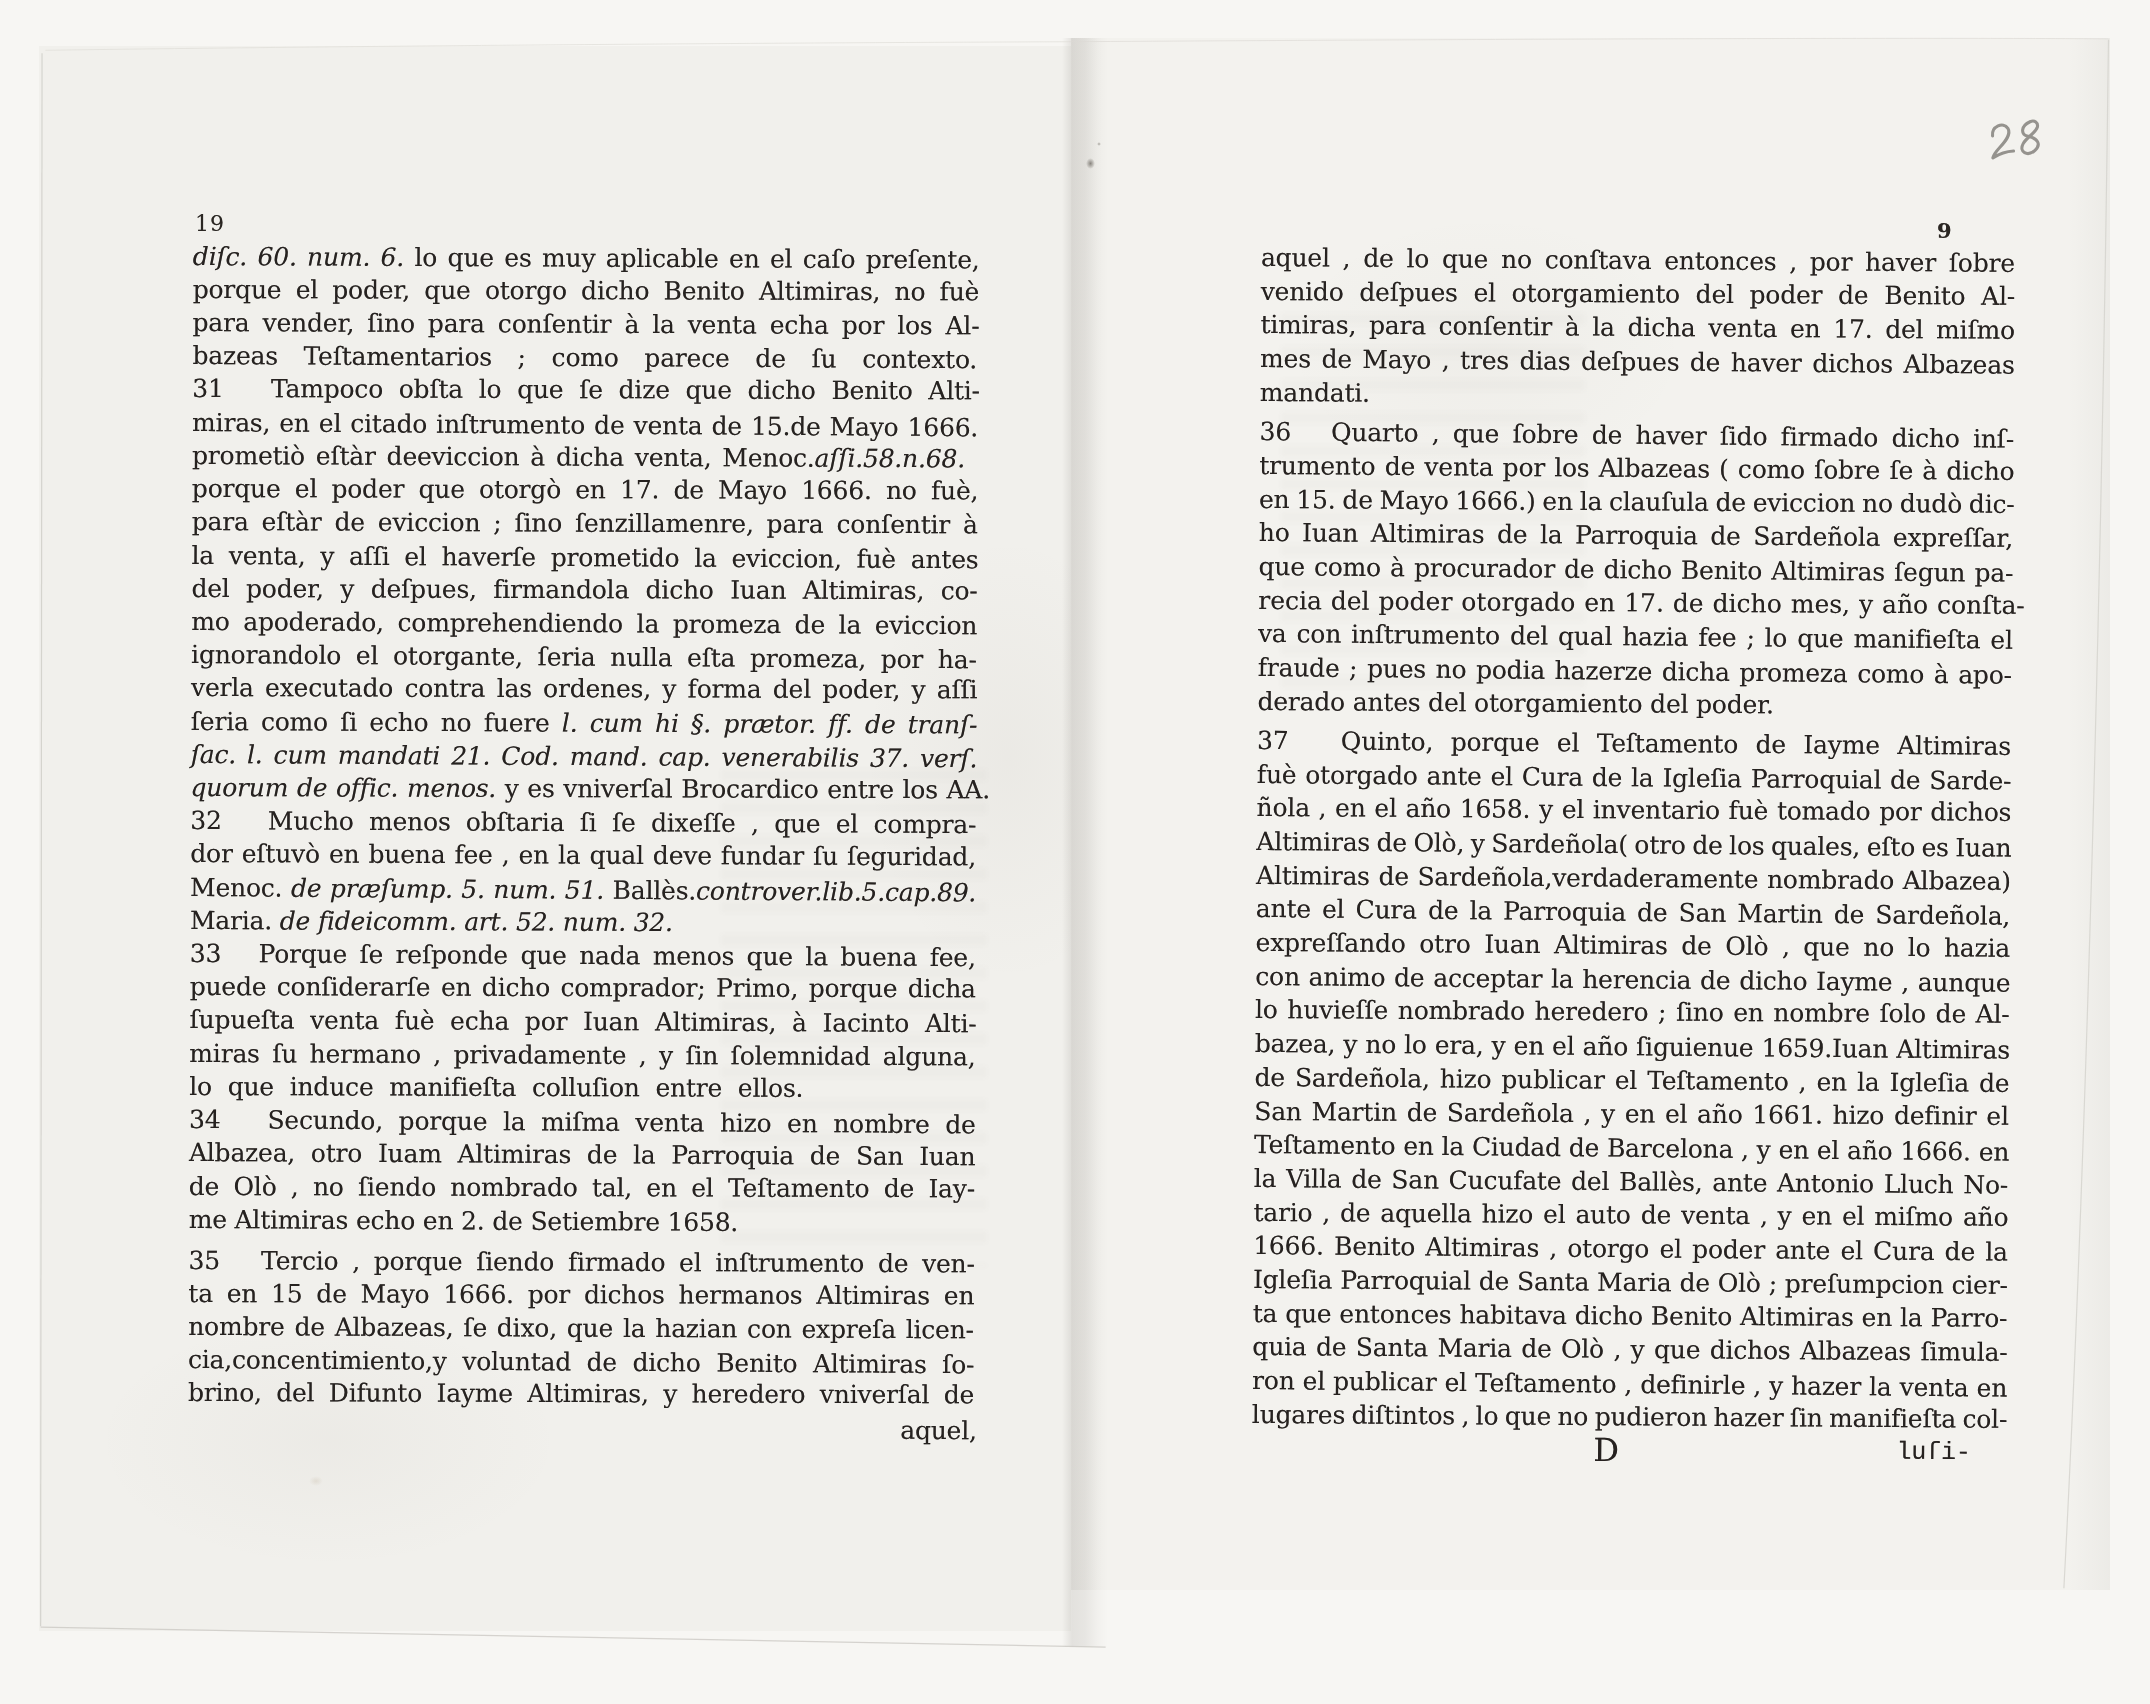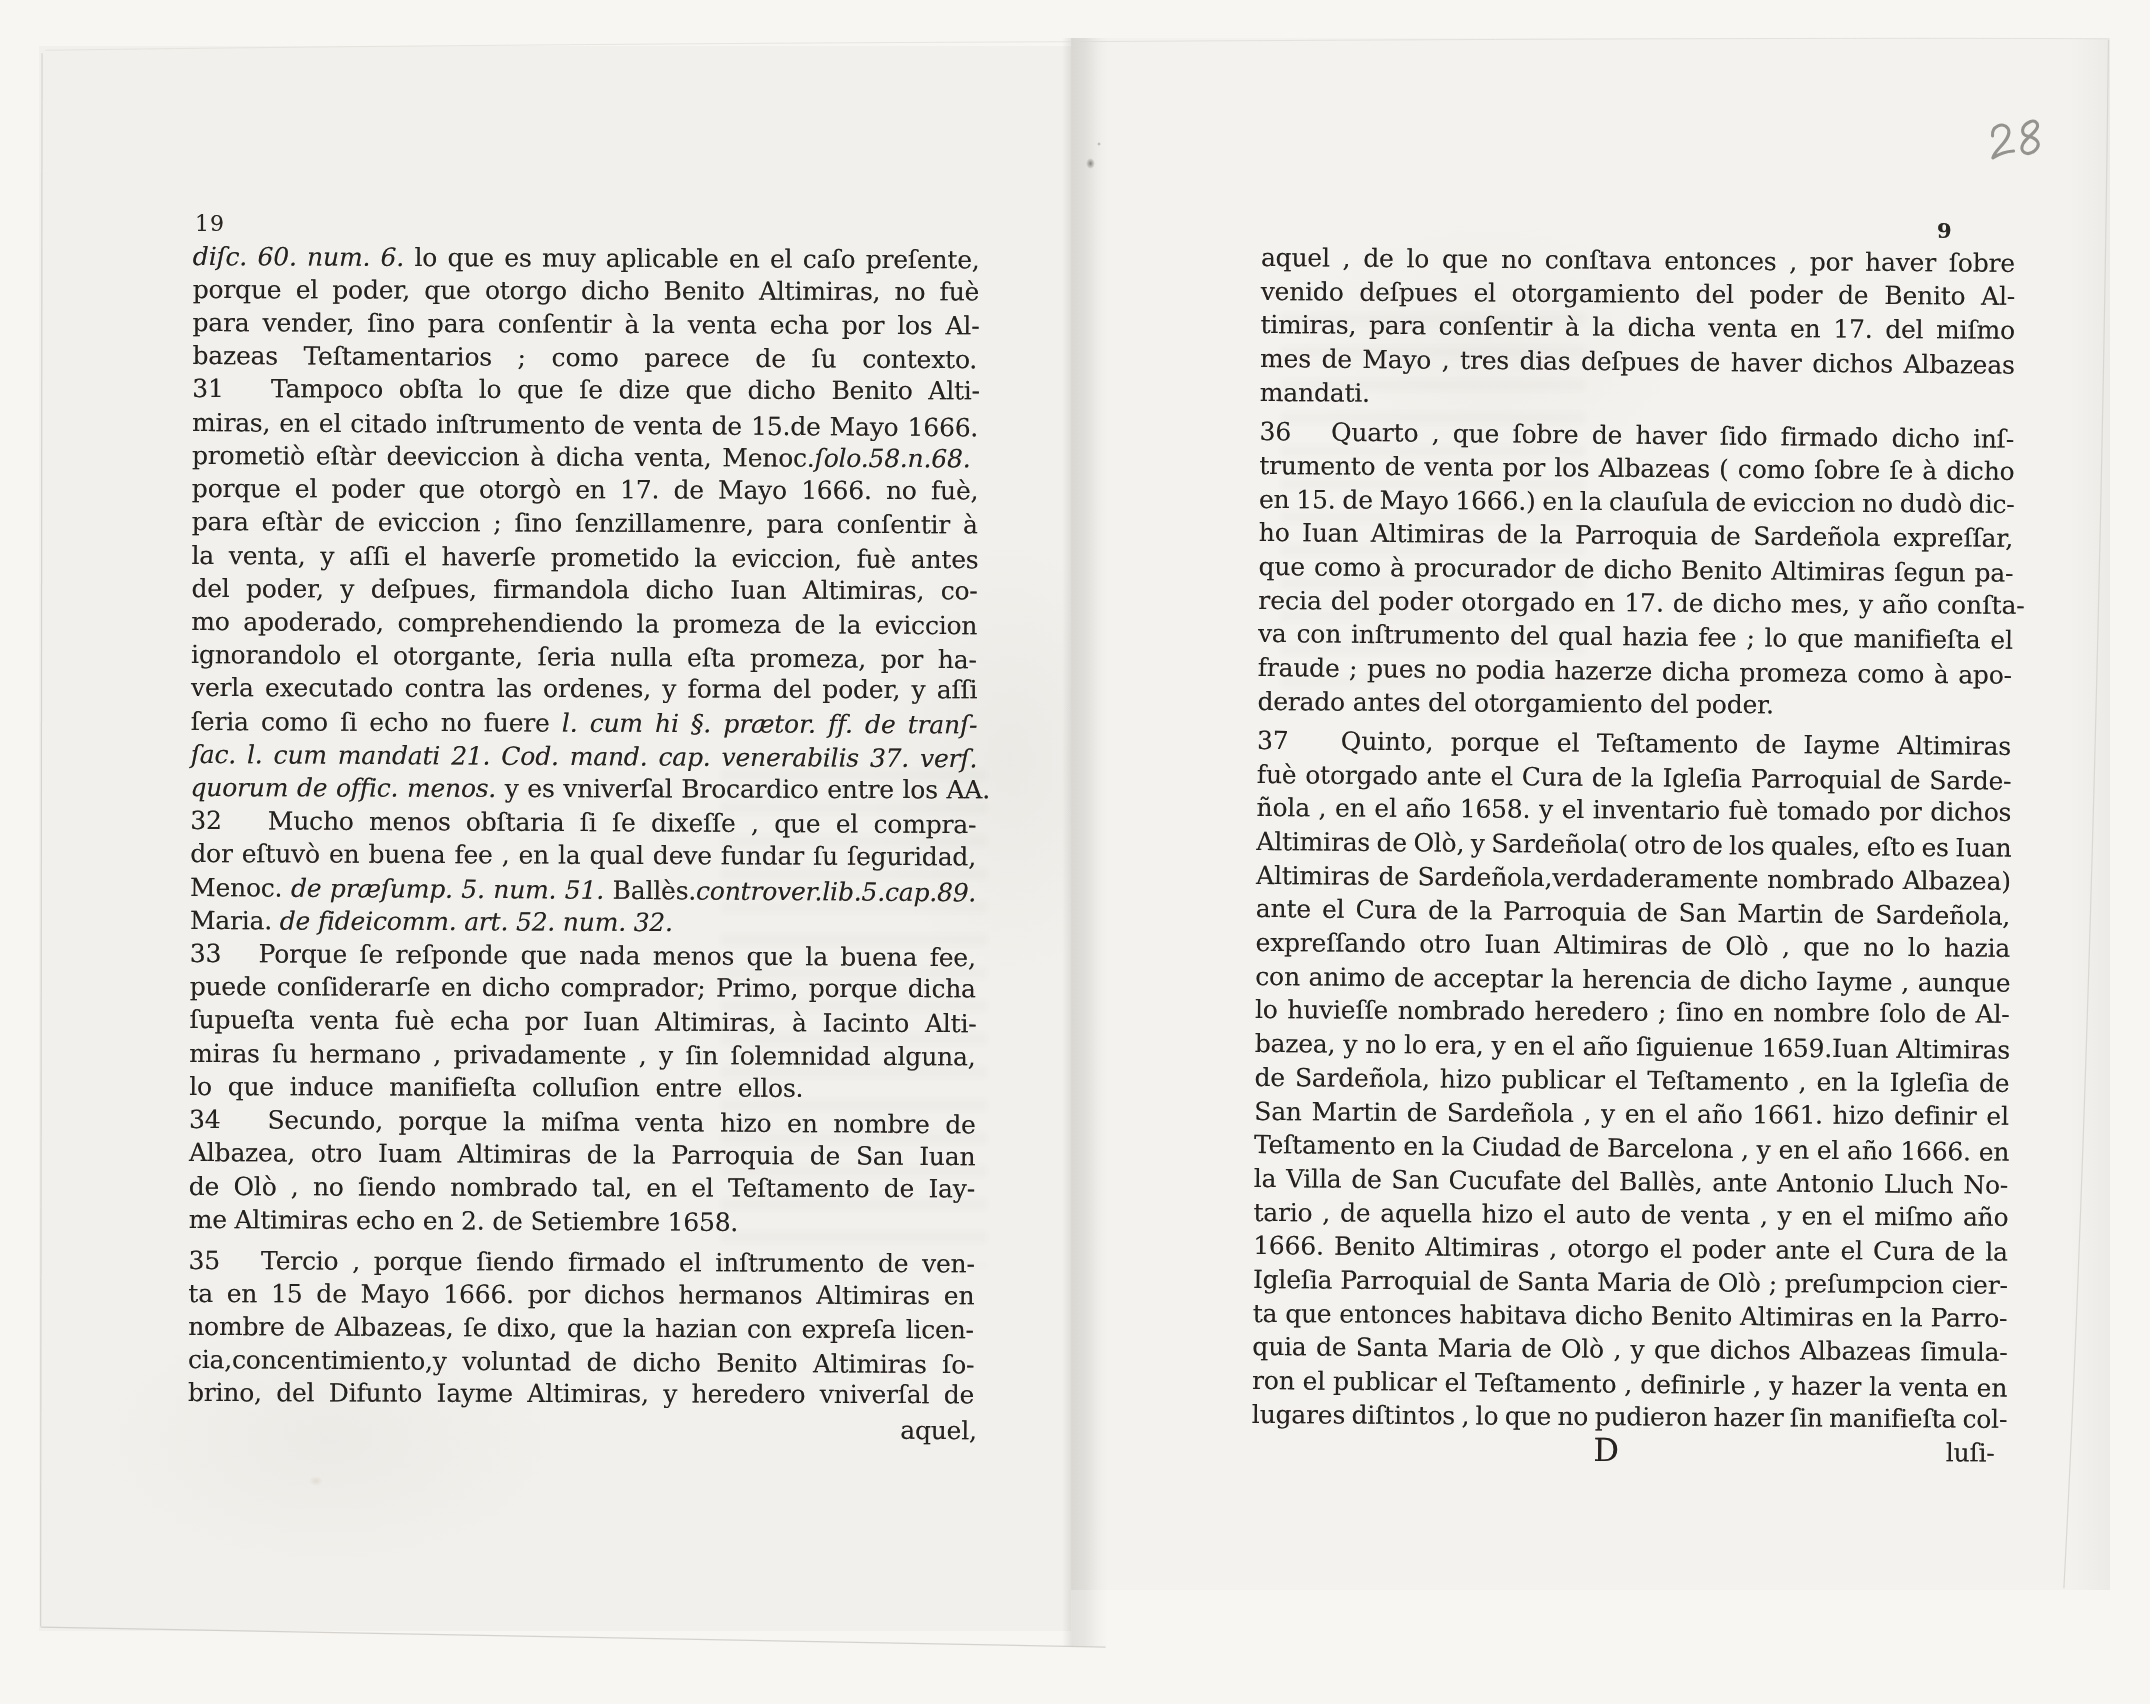--- a/index.html
+++ b/index.html
@@ -32,21 +32,21 @@
   .pline:nth-child(3n){transform:rotate(-.08deg);}
   .pline:nth-child(7n){transform:rotate(.14deg);}
   .a-l{text-align:left;} .a-r{text-align:right;}
   .pline i{font-style:italic;}
   .pagenum{position:absolute;color:#2a2622;text-shadow:0 0 0.5px rgba(38,34,30,.45);}
   #pn-left{left:195px;top:211px;font-size:22px;letter-spacing:0.9px;}
   #pn-right{left:1937px;top:218px;font-size:21px;letter-spacing:1.4px;font-weight:bold;}
   .cw-row-left{top:1410px;}
   .sig-row{top:1430px;height:38px;line-height:38px;}
   .sig{position:absolute;left:46%;font-size:32px;}
-  .sig-row .cw{position:absolute;right:0;font-size:25px;}
+  .sig-row .cw{position:absolute;right:24px;font-size:25px;font-family:Liberation Mono, monospace;}
   .folio{position:absolute;left:1983px;top:113px;}
   .spot{position:absolute;border-radius:50%;}
   .spot1{left:1086px;top:158px;width:8.5px;height:11.4px;background:radial-gradient(rgba(62,56,48,.55), rgba(62,56,48,0) 70%);}
   .spot2{left:1097px;top:142px;width:4.3px;height:4.3px;background:radial-gradient(rgba(62,56,48,.4), transparent 70%);}
   .spot3{left:309px;top:1476px;width:14.2px;height:10.4px;background:radial-gradient(rgba(150,125,85,.14), transparent 70%);}
   .ghost{position:absolute;opacity:.5;filter:blur(2.4px);pointer-events:none;
     background:repeating-linear-gradient(to bottom, rgba(95,90,82,.05) 0 12.3px, transparent 12.3px 33px);}
   .ghost-l{left:721px;top:769px;width:266px;height:498px;}
   .ghost-r{left:1281px;top:313px;width:304px;height:389px;}
 </style>
@@ -84,21 +84,21 @@
   </svg>
 
   <div class="textblock" id="tb-left">
     <div class="pline a-r cw-row-left">aquel,</div>
   <div class="pline" style="top: 240px; word-spacing: 2.7px;"><span><i>diſc. 60. num. 6.</i><span> lo que es muy aplicable en el caſo preſente,</span></span></div>
       <div class="pline" style="top: 273px; word-spacing: 6.5px;"><span><span>porque el poder, que otorgo dicho Benito Altimiras, no fuè</span></span></div>
       <div class="pline" style="top: 306px; word-spacing: 5.3px;"><span><span>para vender, ſino para conſentir à la venta echa por los Al-</span></span></div>
       <div class="pline" style="top: 339px; word-spacing: 18px;"><span><span>bazeas Teſtamentarios ; como parece de ſu contexto.</span></span></div>
       <div class="pline" style="top: 372px; word-spacing: 8px;"><span><span>31&nbsp;&nbsp;&nbsp;Tampoco obſta lo que ſe dize que dicho Benito Alti-</span></span></div>
       <div class="pline" style="top: 406px; word-spacing: 1.3px;"><span><span>miras, en el citado inſtrumento de venta de 15.de Mayo 1666.</span></span></div>
-      <div class="pline" style="top: 439px; word-spacing: 3.1px;"><span><span>prometiò eſtàr deeviccion à dicha venta, Menoc.</span><i>ſolo.58.n.68.</i></span></div>
+      <div class="pline" style="top: 439px; word-spacing: 3.1px;"><span><span>prometiò eſtàr deeviccion à dicha venta, Menoc.</span><i>aſſi.58.n.68.</i></span></div>
       <div class="pline" style="top: 472px; word-spacing: 6.5px;"><span><span>porque el poder que otorgò en 17. de Mayo 1666. no fuè,</span></span></div>
       <div class="pline" style="top: 505px; word-spacing: 5.2px;"><span><span>para eſtàr de eviccion ; ſino ſenzillamenre, para conſentir à</span></span></div>
       <div class="pline" style="top: 539px; word-spacing: 7px;"><span><span>la venta, y aſſi el haverſe prometido la eviccion, fuè antes</span></span></div>
       <div class="pline" style="top: 572px; word-spacing: 8.7px;"><span><span>del poder, y deſpues, firmandola dicho Iuan Altimiras, co-</span></span></div>
       <div class="pline" style="top: 605px; word-spacing: 5.9px;"><span><span>mo apoderado, comprehendiendo la promeza de la eviccion</span></span></div>
       <div class="pline" style="top: 638px; word-spacing: 7px;"><span><span>ignorandolo el otorgante, ſeria nulla eſta promeza, por ha-</span></span></div>
       <div class="pline" style="top: 671px; word-spacing: 3.6px;"><span><span>verla executado contra las ordenes, y forma del poder, y aſſi</span></span></div>
       <div class="pline" style="top: 705px; word-spacing: 4.5px;"><span><span>ſeria como ſi echo no fuere </span><i>l. cum hi §. prætor. ff. de tranſ-</i></span></div>
       <div class="pline" style="top: 738px; word-spacing: 3.3px;"><span><i>ſac. l. cum mandati 21. Cod. mand. cap. venerabilis 37. verſ.</i></span></div>
       <div class="pline" style="top: 771px; word-spacing: 0.9px;"><span><i>quorum de offic. menos.</i><span> y es vniverſal Brocardico entre los AA.</span></span></div>

